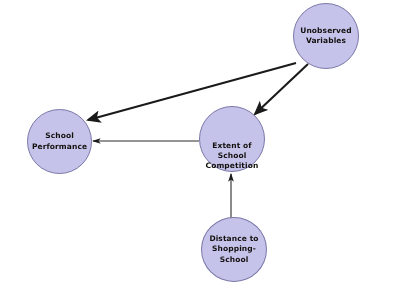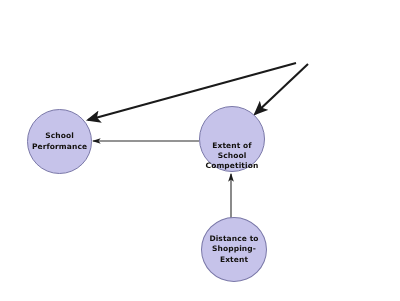--- a/index.html
+++ b/index.html
@@ -74,31 +74,35 @@
 
     <line x1="296" y1="63" x2="88" y2="120" stroke="#1a1a1a" stroke-width="2.1" marker-end="url(#arrow-thick)"></line>
 
     <line x1="308" y1="64" x2="255" y2="114" stroke="#1a1a1a" stroke-width="2.1" marker-end="url(#arrow-thick)"></line>
 
     <line x1="199" y1="141" x2="93" y2="141" stroke="#2b2b2b" stroke-width="1.1" marker-end="url(#arrow-thin)"></line>
 
     <line x1="231" y1="218" x2="231" y2="174" stroke="#2b2b2b" stroke-width="1.1" marker-end="url(#arrow-thin)"></line>
   </svg>
 
+  <div class="node" id="node-unobserved">
+    <span class="node-label">Unobserved
+Variables</span>
+  </div>
 
   <div class="node" id="node-school-performance">
     <span class="node-label">School
 Performance</span>
   </div>
 
   <div class="node" id="node-extent-competition">
     <span class="node-label">Extent of
 School
 Competition</span>
   </div>
 
   <div class="node" id="node-distance-shopping">
     <span class="node-label">Distance to
 Shopping-
-Extent</span>
+School</span>
   </div>
 
 </div>
 
 </body></html>

